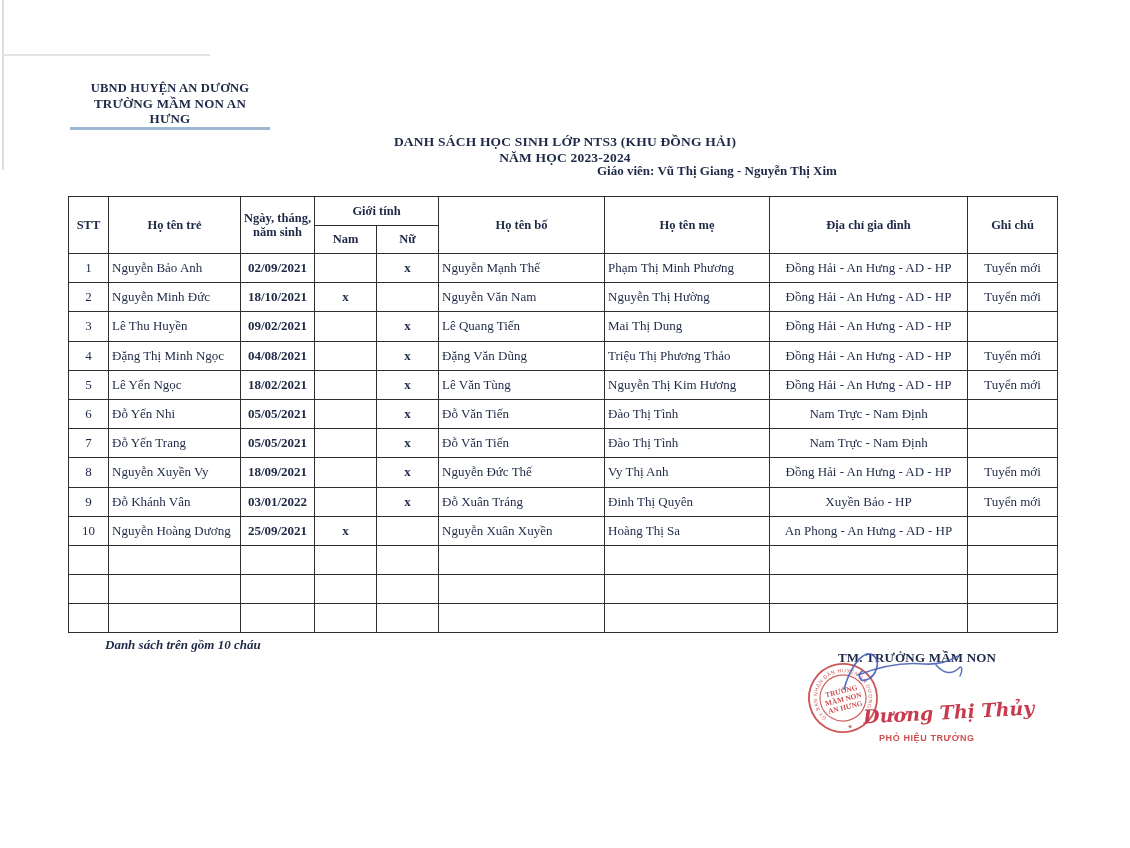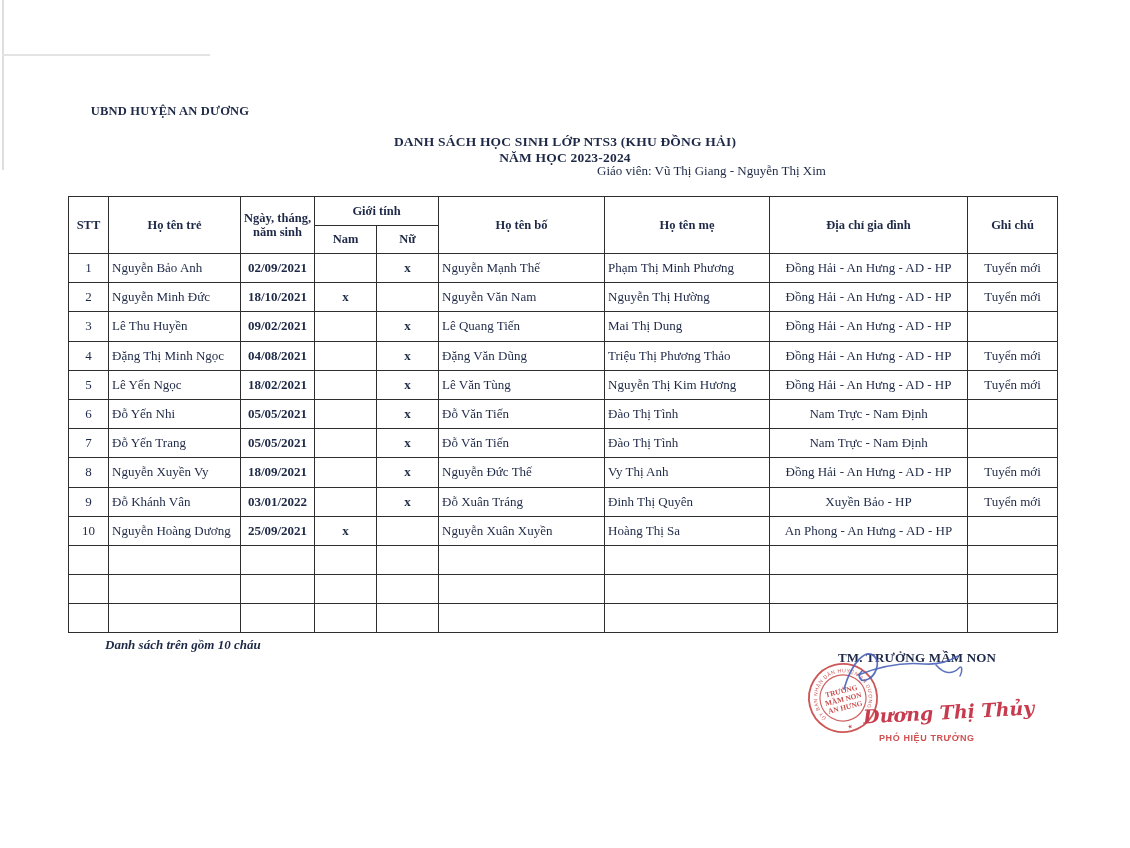--- a/index.html
+++ b/index.html
@@ -8,27 +8,27 @@
     width:1130px;height:848px;
     background:#ffffff;
     font-family:"Liberation Serif","DejaVu Serif",serif;
     color:#1e2947;
     overflow:hidden;
   }
   .artifact-v{position:absolute;left:2px;top:0;width:2px;height:170px;background:#dedede;}
   .artifact-h{position:absolute;left:2px;top:54px;width:208px;height:2px;background:#e3e3e3;}
 
   .org-block{position:absolute;left:70px;top:81px;width:200px;text-align:center;line-height:1.18;}
-  .org-line1{font-size:12.5px;font-weight:bold;letter-spacing:.2px;margin-top:23px;}
+  .org-line1{font-size:12.5px;font-weight:bold;letter-spacing:.2px;}
   .org-line2{font-size:13px;font-weight:bold;display:inline-block;border-bottom:3px solid #9db8d2;padding:0 2px 1px 2px;letter-spacing:.2px;}
 
   .title-block{position:absolute;left:0;top:134px;width:1130px;text-align:center;line-height:1.2;}
   .title-line{font-size:13.5px;font-weight:bold;letter-spacing:.2px;}
 
-  .teacher-line{position:absolute;left:597px;top:163px;font-size:13px;font-weight:normal;}
+  .teacher-line{position:absolute;left:597px;top:163px;font-size:13px;font-weight:bold;}
 
   table.students{
     position:absolute;left:68px;top:196px;
     width:989px;border-collapse:collapse;table-layout:fixed;
   }
   table.students th, table.students td{
     border:1.4px solid #2e2e2e;
     font-size:13px;
     vertical-align:middle;
     padding:0 3px;
@@ -57,20 +57,21 @@
 </head>
 <body>
 
 <div class="page">
 
   <div class="artifact-v"></div>
   <div class="artifact-h"></div>
 
   <div class="org-block">
     <div class="org-line1">UBND HUYỆN AN DƯƠNG</div>
+    <div><span class="org-line2">TRƯỜNG MẦM NON AN HƯNG</span></div>
   </div>
 
   <div class="title-block">
     <div class="title-line">DANH SÁCH HỌC SINH LỚP NTS3 (KHU ĐỒNG HẢI)</div>
     <div class="title-line">NĂM HỌC 2023-2024</div>
   </div>
 
   <div class="teacher-line">Giáo viên: Vũ Thị Giang - Nguyễn Thị Xim</div>
 
   <table class="students">

